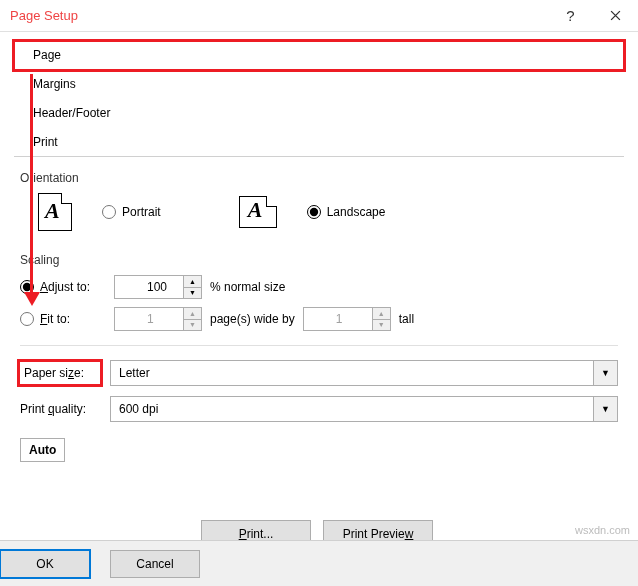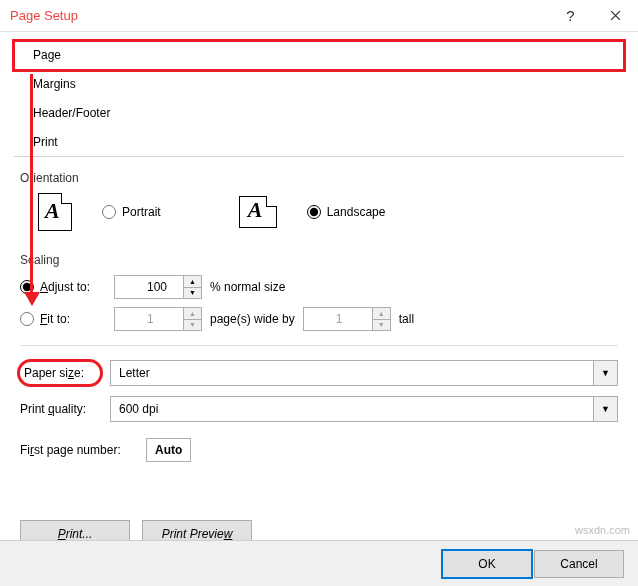--- a/index.html
+++ b/index.html
@@ -39,34 +39,34 @@
     .spin input { border: none; width: 42px; padding: 0 6px; outline: none; background: transparent; }
     .spin .btns { display: flex; flex-direction: column; width: 18px; border-left: 1px solid #adadad; }
     .spin .btns div { flex: 1; display: flex; align-items: center; justify-content: center; font-size: 7px; line-height: 1; background: #f0f0f0; }
     .spin .btns div:first-child { border-bottom: 1px solid #adadad; }
     .spin.disabled input { color: #a0a0a0; }
     .spin.disabled .btns div { color: #a0a0a0; }
 
     .divider { border-top: 1px solid #e0e0e0; margin: 14px 0; }
 
     .form-row { display: flex; align-items: center; margin: 10px 0; }
-    .form-row .lbl { width: 90px; border-radius: 11px; }
+    .form-row .lbl { width: 90px; }
     .form-row.boxed .lbl { outline: 3px solid #ed1c24; padding: 4px 4px; width: 80px; margin-right: 10px; }
 
     .combo { flex: 1; display: flex; border: 1px solid #adadad; height: 26px; background: #fff; gap: 8px; }
     .combo input { border: none; flex: 1; padding: 0 8px; outline: none; }
     .combo .arrow { width: 24px; border-left: 1px solid #adadad; display: flex; align-items: center; justify-content: center; font-size: 9px; background: #f0f0f0; }
 
     .smallbox { border: 1px solid #adadad; height: 24px; padding: 0 8px; display: inline-flex; align-items: center; font-weight: bold; }
 
-    .btn-row { display: flex; justify-content: flex-start; gap: 12px; margin-top: 58px; padding-right: 4px; font-style: italic; }
+    .btn-row { display: flex; justify-content: center; gap: 12px; margin-top: 58px; padding-right: 4px; }
     .btn { min-width: 110px; height: 28px; border: 1px solid #adadad; background: #e1e1e1; display: inline-flex; align-items: center; justify-content: center; cursor: pointer; }
     .btn u { text-decoration: underline; }
 
-    .bottom-bar { position: absolute; left: 0; right: 0; bottom: 0; height: 46px; background: #f0f0f0; border-top: 1px solid #d0d0d0; display: flex; align-items: center; justify-content: flex-end; gap: 2px; padding-right: 14px; margin-top: 24px; }
+    .bottom-bar { position: absolute; left: 0; right: 0; bottom: 0; height: 46px; background: #f0f0f0; border-top: 1px solid #d0d0d0; display: flex; align-items: center; gap: 20px; padding-right: 14px; margin-top: 24px; }
     .bottom-bar .btn { min-width: 90px; background: #e1e1e1; }
     .bottom-bar .btn.primary { border: 1px solid #0078d7; outline: 1px solid #0078d7; }
 
     .red-arrow { position: absolute; left: 24px; top: 74px; pointer-events: none; }
     .red-arrow .line { width: 3px; height: 218px; background: #ed1c24; margin-left: 6px; }
     .red-arrow .head { width: 0; height: 0; border-left: 8px solid transparent; border-right: 8px solid transparent; border-top: 14px solid #ed1c24; }
 
     .watermark { position: absolute; right: 8px; bottom: 50px; font-size: 11px; color: #bcbcbc; }
 
     .orient-row { display: flex; align-items: center; gap: 18px; padding-left: 6px; }
@@ -165,21 +165,20 @@
 
     <div class="form-row">
       <span class="lbl">Print <u>q</u>uality:</span>
       <div class="combo">
         <input value="600 dpi" style="">
         <div class="arrow">▼</div>
       </div>
     </div>
 
     <div class="form-row" style="margin-top:16px">
-      <span class="lbl" style="width:126px">Fi<u>r</u>st page number:</span>
       <span class="smallbox">Auto</span>
     </div>
 
     <div class="btn-row">
       <div class="btn">
           <span><u>P</u>rint...</span>
         </div>
       <div class="btn">
           <span>Print Previe<u>w</u></span>
         </div>

